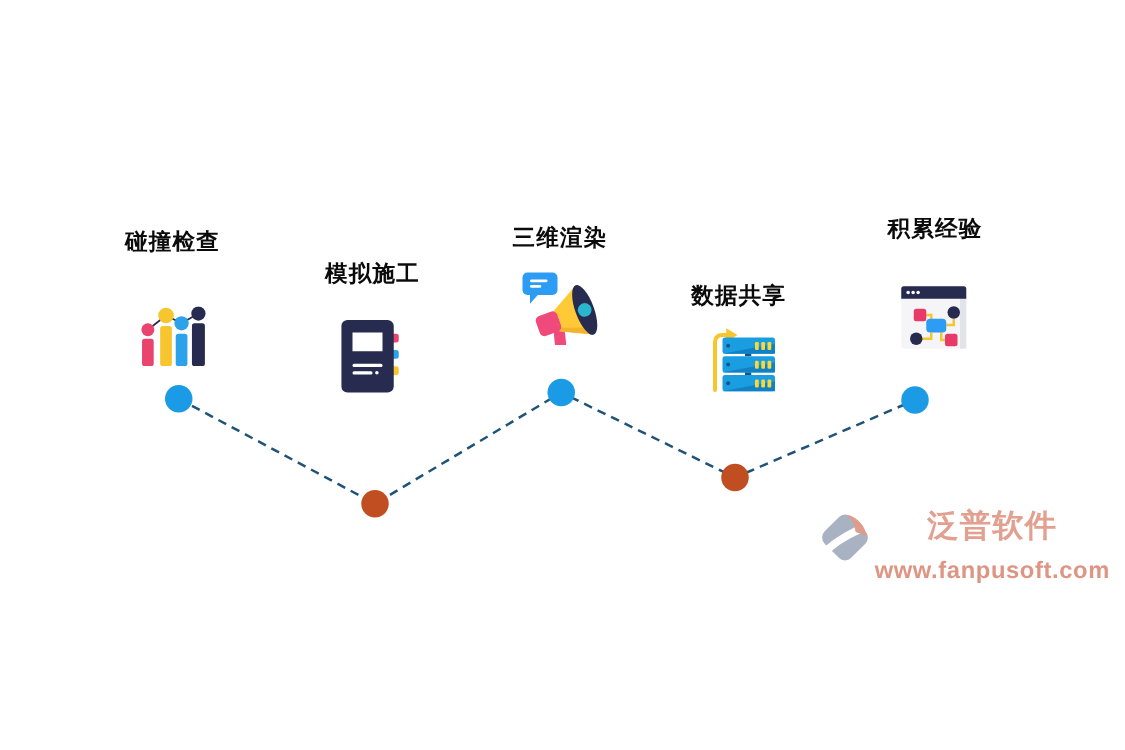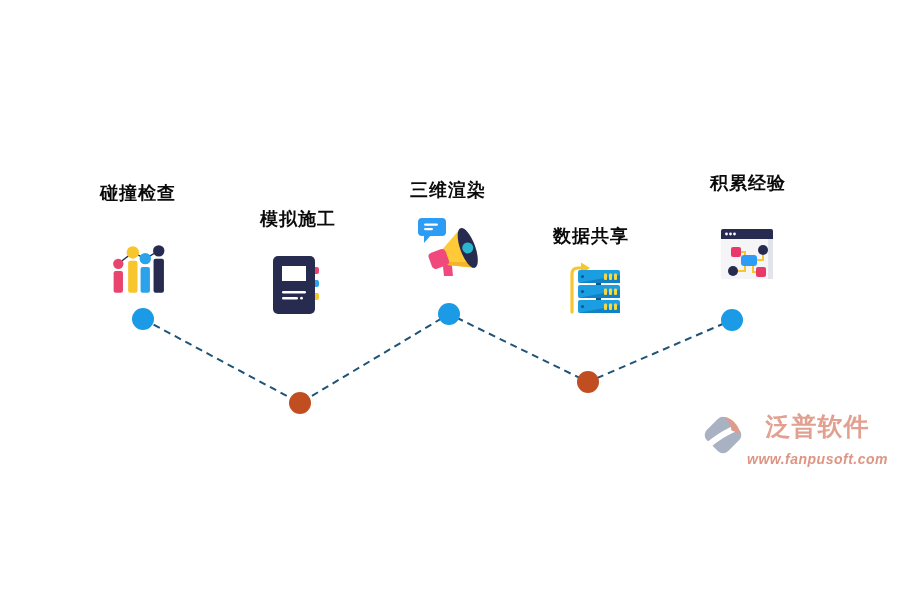--- a/index.html
+++ b/index.html
@@ -31,21 +31,21 @@
   
   #zigzag{position:absolute;left:0;top:0;width:900px;height:600px;pointer-events:none;}
 
   
   .watermark{
     position:absolute;right:12px;bottom:6px;
     display:flex;align-items:flex-start;gap:4px;
   }
   .wm-text{display:flex;flex-direction:column;align-items:center;line-height:1;justify-content:flex-end;}
   .wm-brand{font-size:25px;font-weight:bold;letter-spacing:1px;}
-  .wm-url{font-size:14px;font-weight:bold;margin-top:13px;letter-spacing:0.5px;font-style:italic;}
+  .wm-url{font-size:19px;font-weight:bold;margin-top:13px;letter-spacing:0.5px;}
 </style>
 </head>
 <body>
 
 <div class="stage">
 
   <svg id="zigzag" viewBox="0 0 900 600">
       <polyline points="143,319 300,403 449,314 588,382 732,320" fill="none" stroke="#1F5377" stroke-width="2" stroke-dasharray="7 5"></polyline>
       <circle cx="143" cy="319" r="11" fill="#1B9BE5"></circle>
       <circle cx="300" cy="403" r="11" fill="#C14E20"></circle>

